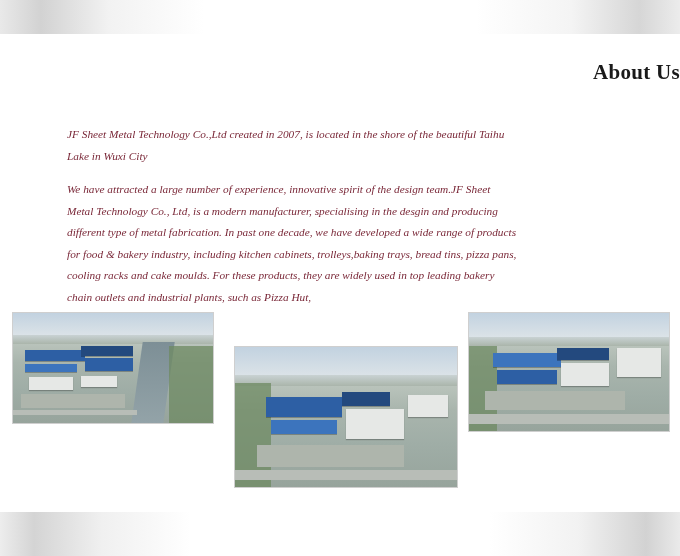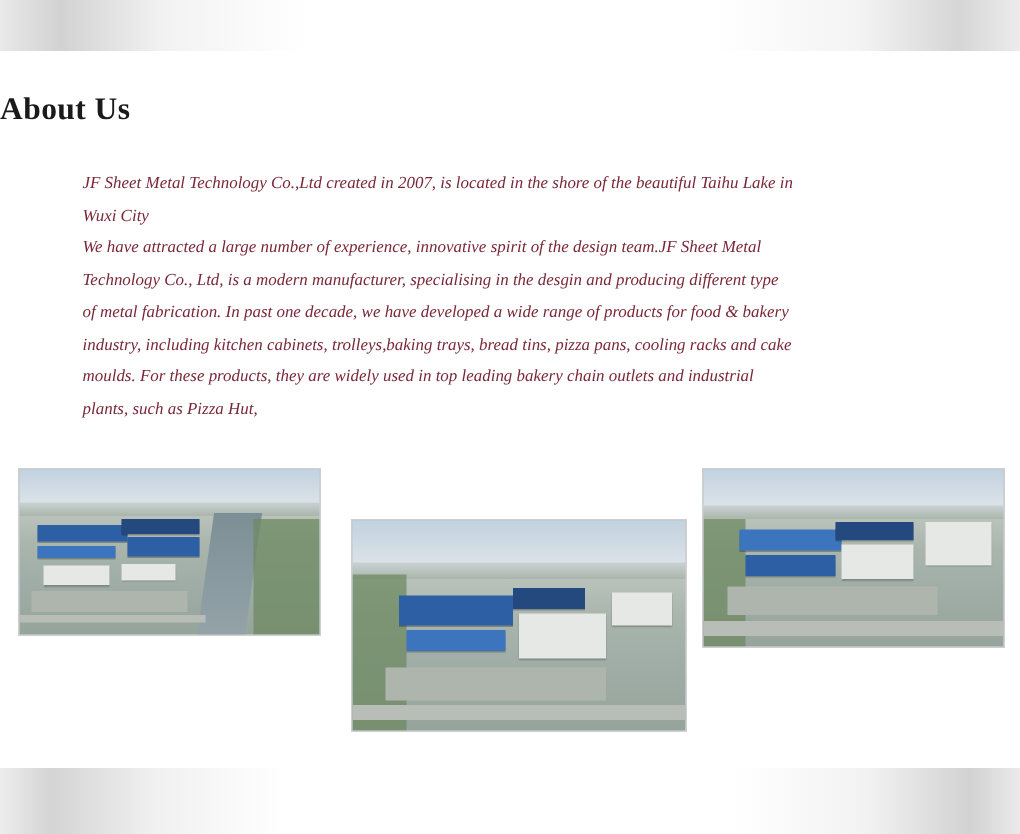--- a/index.html
+++ b/index.html
@@ -54,42 +54,42 @@
         #f2f2f2 85%,
         #d2d2d2 95%,
         #eaeaea 100%);
   }
 
   .title {
     position: absolute;
     top: 60px;
     left: 0;
     width: 680px;
-    text-align: left;
+    text-align: right;
     font-family: "Liberation Serif", serif;
     font-weight: bold;
     font-size: 21px;
     color: #1a1a1a;
     letter-spacing: 0.3px;
   }
 
   .body-text {
     position: absolute;
     left: 55px;
     top: 112px;
     width: 475px;
     font-family: "Liberation Serif", serif;
     font-style: italic;
     font-size: 11.3px;
     line-height: 21.5px;
     color: #7a2838;
     text-align: left;
   }
   .body-text p {
-    margin: 0;
+    margin: 12px;
   }
 
   .photos {
     position: absolute;
     left: 0;
     top: 300px;
     width: 680px;
     height: 200px;
   }
 

